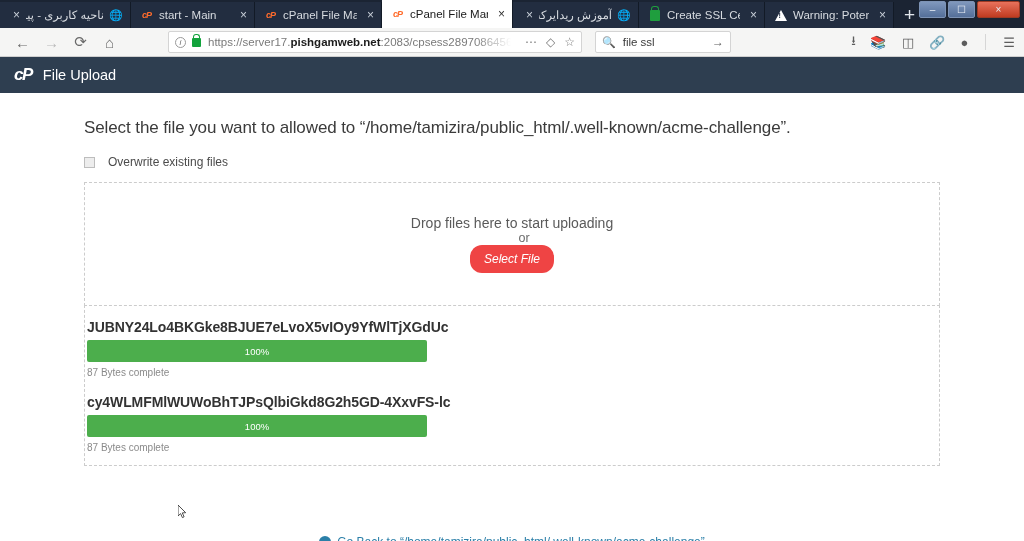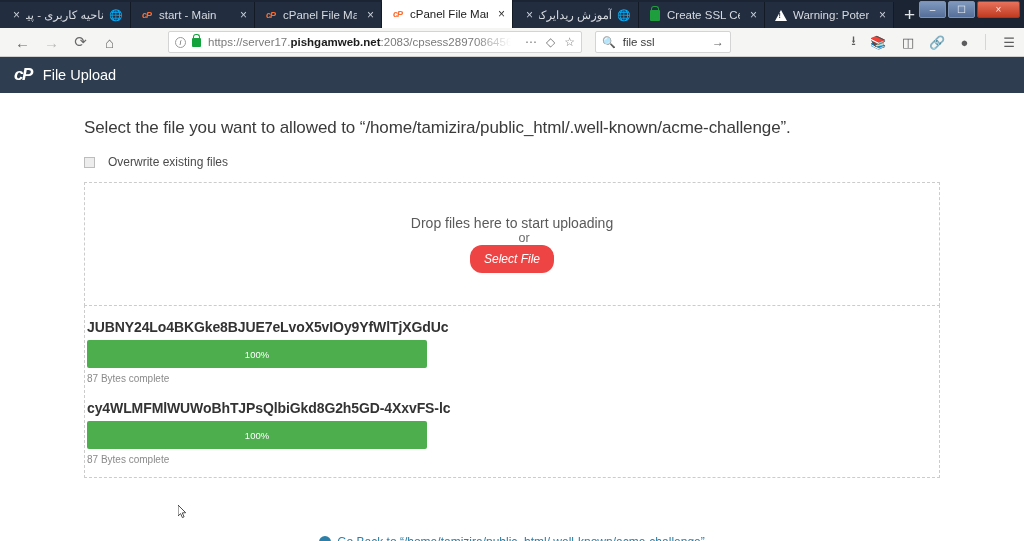--- a/index.html
+++ b/index.html
@@ -284,21 +284,21 @@
   .upload-item + .upload-item { margin-top: 16px; }
   .up-name {
     font-size: 14px;
     font-weight: bold;
     color: #333333;
     letter-spacing: -0.1px;
   }
   .progress {
     margin-top: 5px;
     width: 340px;
-    height: 28px;
+    height: 22px;
     background: #f9a8d4;
     border-radius: 2px;
     overflow: hidden;
   }
   .progress-bar {
     height: 100%;
     width: 100%;
     background: #4cae4c;
     color: #ffffff;
     font-size: 9.5px;

